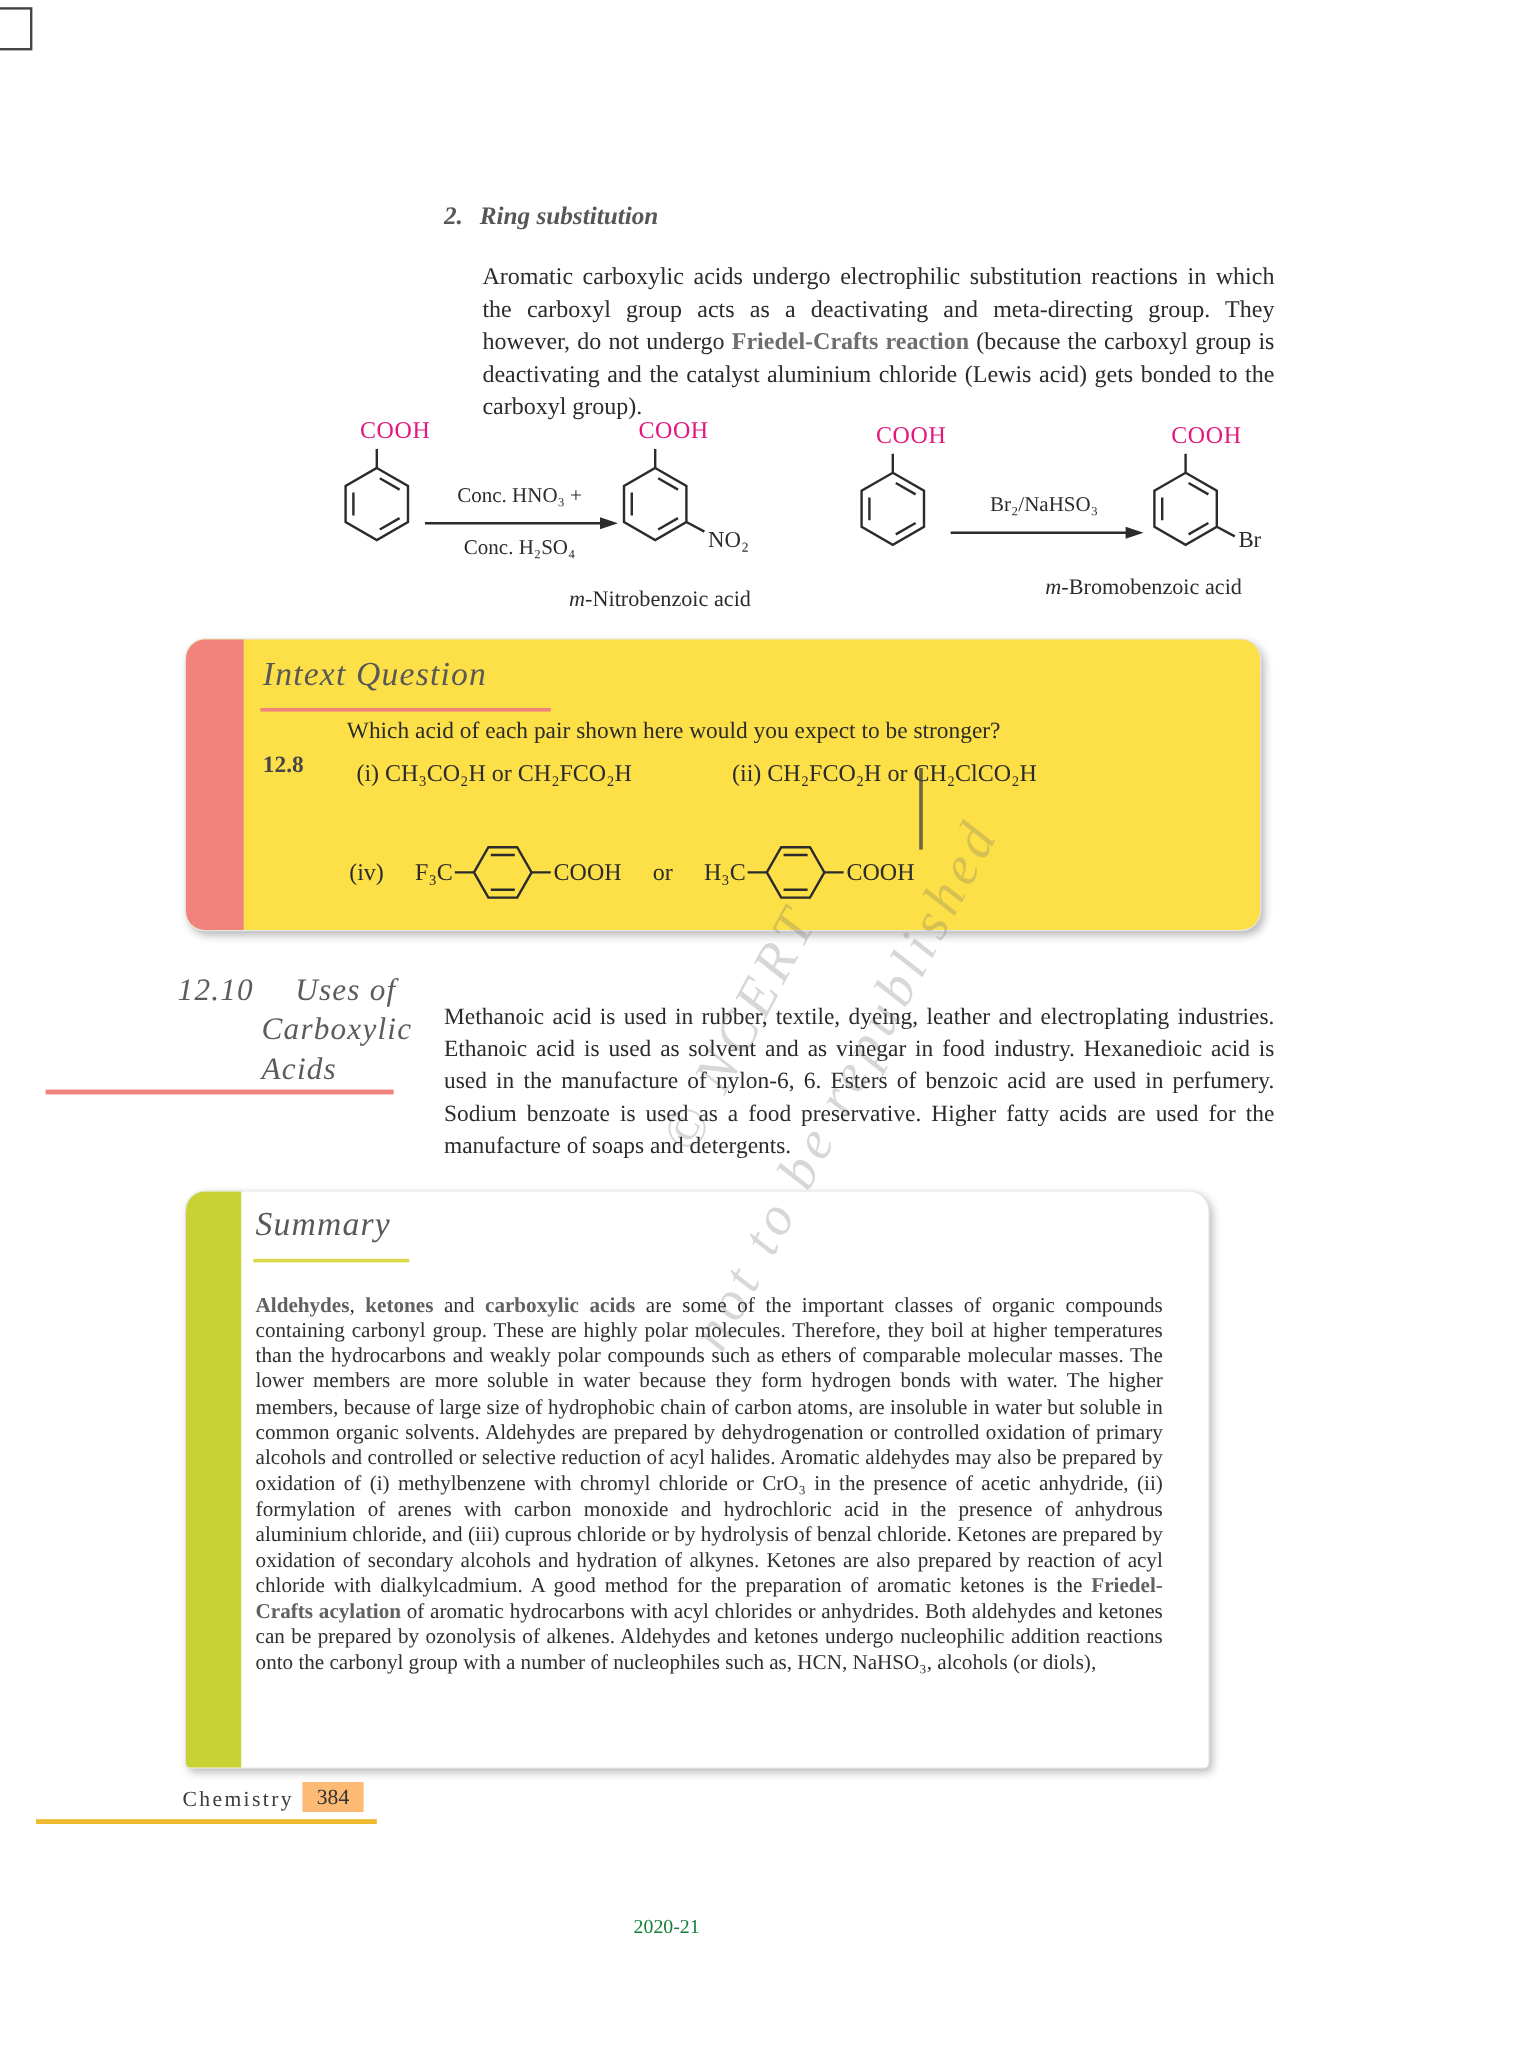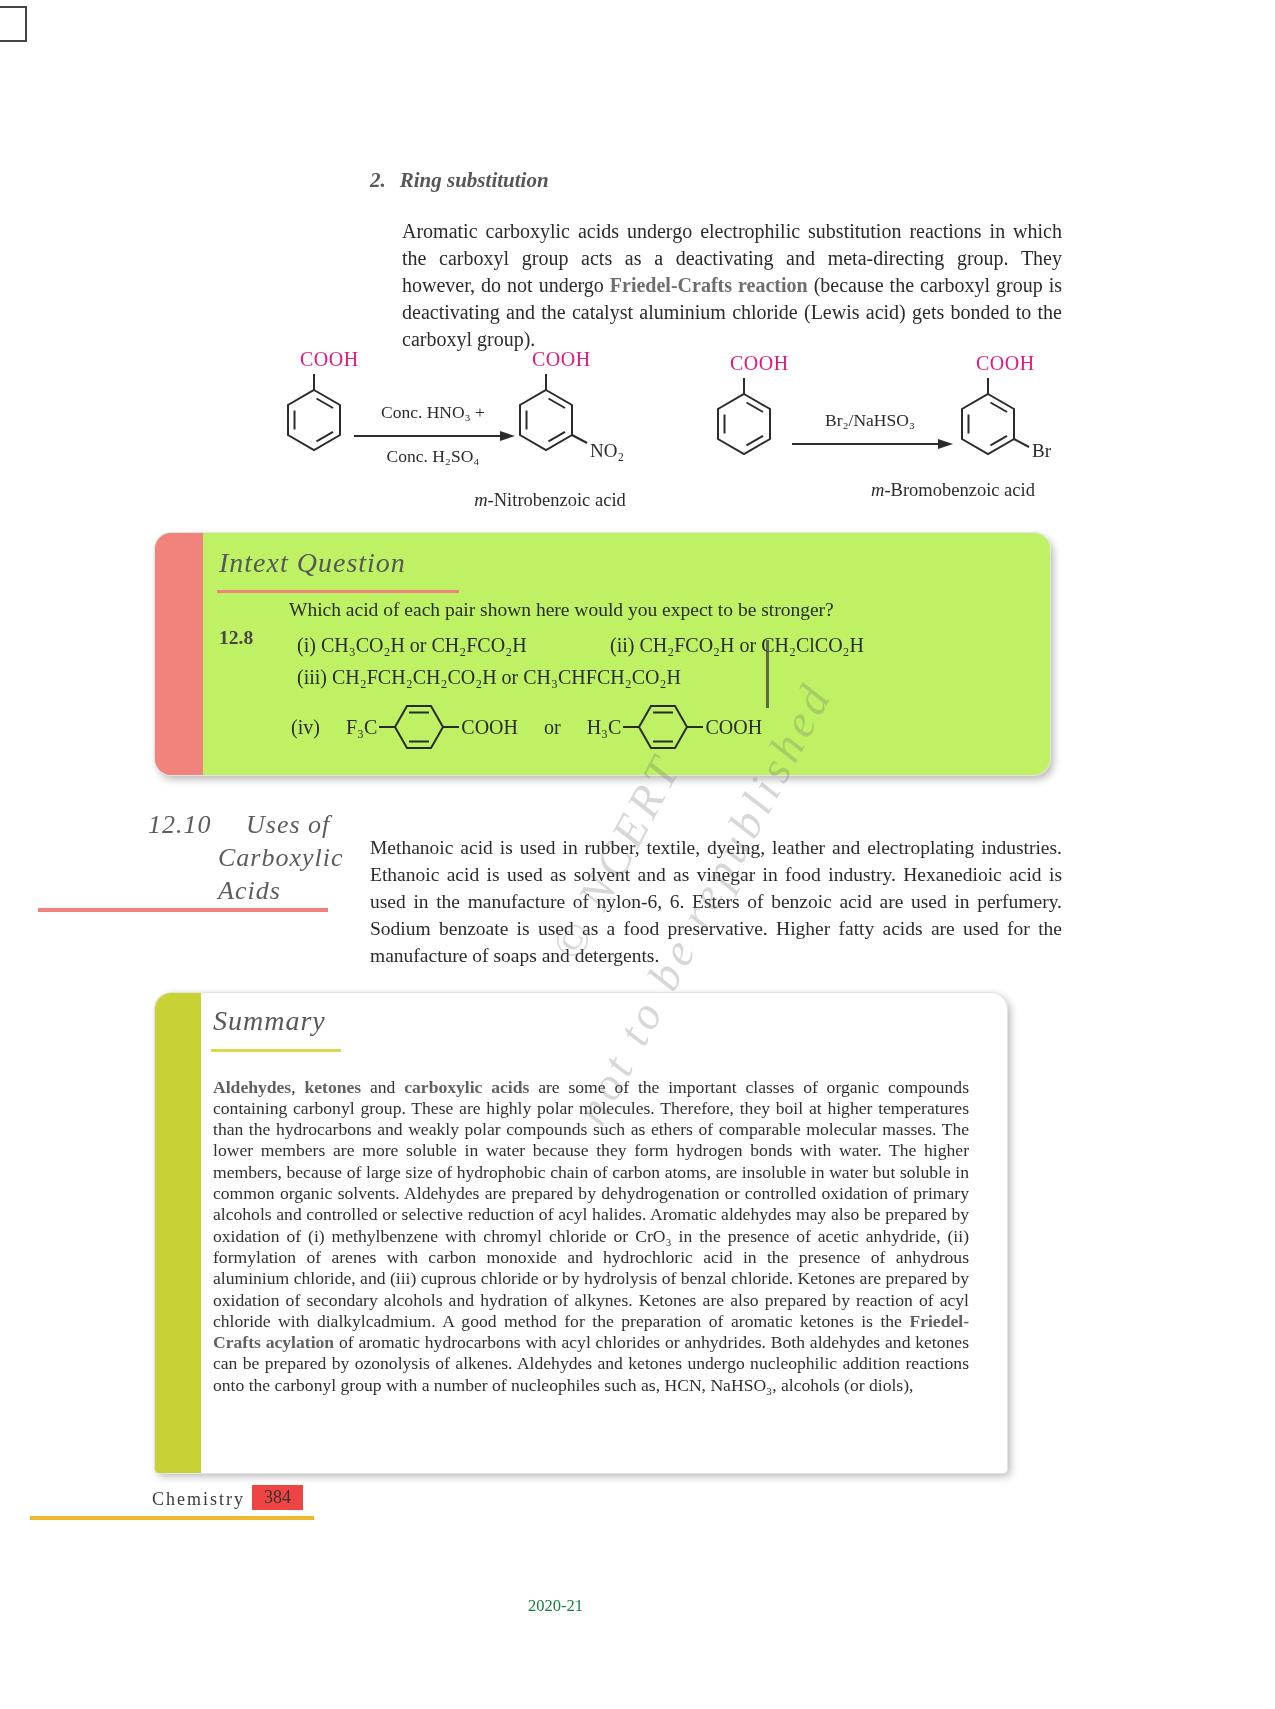--- a/index.html
+++ b/index.html
@@ -25,21 +25,21 @@
   .reaction svg polygon.ah{fill:#2b2b2b;stroke:none;}
   .cooh{color:#e2187d;font-size:20px;letter-spacing:.5px;}
   .reagent{font-size:17.5px;text-align:center;width:150px;}
   .sublabel{font-size:19px;}
   .rx-caption{font-size:18.5px;text-align:center;}
   .rx1{left:270px;top:348px;width:400px;height:165px;}
   .rx2{left:700px;top:352px;width:430px;height:155px;}
 
   
   .intext-box{
-    left:155px;top:533px;width:895px;height:242px;background:#bef264;border-radius:16px;
+    left:155px;top:533px;width:895px;height:242px;background:#fde047;border-radius:16px;
     box-shadow:0 0 0 1px #e4e4e4,3px 4px 8px rgba(0,0,0,.30);z-index:1;
   }
   .intext-bar{position:absolute;left:0;top:0;width:48px;height:100%;background:#f2837c;border-radius:16px 0 0 16px;}
   .script-heading{font-style:italic;letter-spacing:1px;color:#585858;font-size:28px;}
   .intext-underline{position:absolute;left:62px;top:57px;width:242px;height:3px;background:#f2837c;}
   .q-number{font-weight:bold;color:#474747;font-size:19.5px;margin-top:28px;}
   .q-text{font-size:19.5px;}
   .opt{font-size:20px;}
   .iv-row{display:flex;align-items:center;font-size:20px;}
   .iv-row .gap-l{margin-left:26px;}
@@ -55,21 +55,21 @@
     left:155px;top:993px;width:852px;height:480px;background:#fff;border-radius:16px 16px 4px 4px;
     box-shadow:0 0 0 1px #e4e4e4,3px 3px 8px rgba(0,0,0,.30);z-index:1;
   }
   .summary-bar{position:absolute;left:0;top:0;width:46px;height:100%;background:#c9d234;border-radius:16px 0 0 4px;}
   .summary-underline{position:absolute;left:56px;top:56px;width:130px;height:3px;background:#d9d94b;}
   .summary-para{position:absolute;left:58px;top:66px;width:756px;font-size:17.6px;line-height:21.3px;text-align:justify;color:#303030;}
   .sum-bold{font-weight:bold;color:#616161;}
 
   
   .footer-book{left:152px;top:1489px;font-size:18px;letter-spacing:2px;color:#3c3c3c;z-index:2;}
-  .footer-badge{left:252px;top:1485px;background:#ef4444;padding:2px 12px;font-size:18px;color:#333;z-index:2;}
+  .footer-badge{left:252px;top:1485px;background:#fdba74;padding:2px 12px;font-size:18px;color:#333;z-index:2;}
   .footer-rule{left:30px;top:1516px;width:284px;height:4px;background:#edb92e;z-index:2;}
   .footer-year{left:528px;top:1596px;width:120px;font-size:16.5px;color:#15803d;z-index:2;}
 
   
   .watermark{
     left:330px;top:560px;width:660px;height:640px;display:flex;flex-direction:column;
     align-items:center;justify-content:center;gap:46px;transform:rotate(-62deg);
     z-index:3;pointer-events:none;
   }
   .wm-line{font-size:46px;font-style:italic;letter-spacing:5px;color:rgba(110,110,110,.28);white-space:nowrap;}
@@ -144,21 +144,20 @@
   </div>
 
   <div class="abs intext-box">
     <div class="intext-bar"></div>
     <div class="abs script-heading" style="left:64px;top:14px;">Intext Question</div>
     <div class="intext-underline"></div>
     <span class="abs q-number" style="left:64px;top:66px;">12.8</span>
     <span class="abs q-text" style="left:134px;top:66px;">Which acid of each pair shown here would you expect to be stronger?</span>
     <span class="abs opt" style="left:142px;top:101px;">(i) CH₃CO₂H or CH₂FCO₂H</span>
     <span class="abs opt" style="left:455px;top:101px;">(ii) CH₂FCO₂H or CH₂ClCO₂H</span>
-    <span class="abs opt" style="left:142px;top:133px;">(iii) CH₂FCH₂CH₂CO₂H or CH₃CHFCH₂CO₂H</span>
     <div class="abs iv-row reaction" style="left:136px;top:168px;">
       <span>(iv)</span>
       <span class="gap-l">F₃C</span>
       <svg width="84" height="52" viewBox="0 0 84 52">
         <line x1="2" y1="26" x2="18" y2="26"></line>
         <line x1="66" y1="26" x2="82" y2="26"></line>
         <polygon class="ring" points="18,26 30,5 54,5 66,26 54,47 30,47"></polygon>
         <line x1="32" y1="11.5" x2="52" y2="11.5"></line>
         <line x1="32" y1="40.5" x2="52" y2="40.5"></line>
       </svg>

